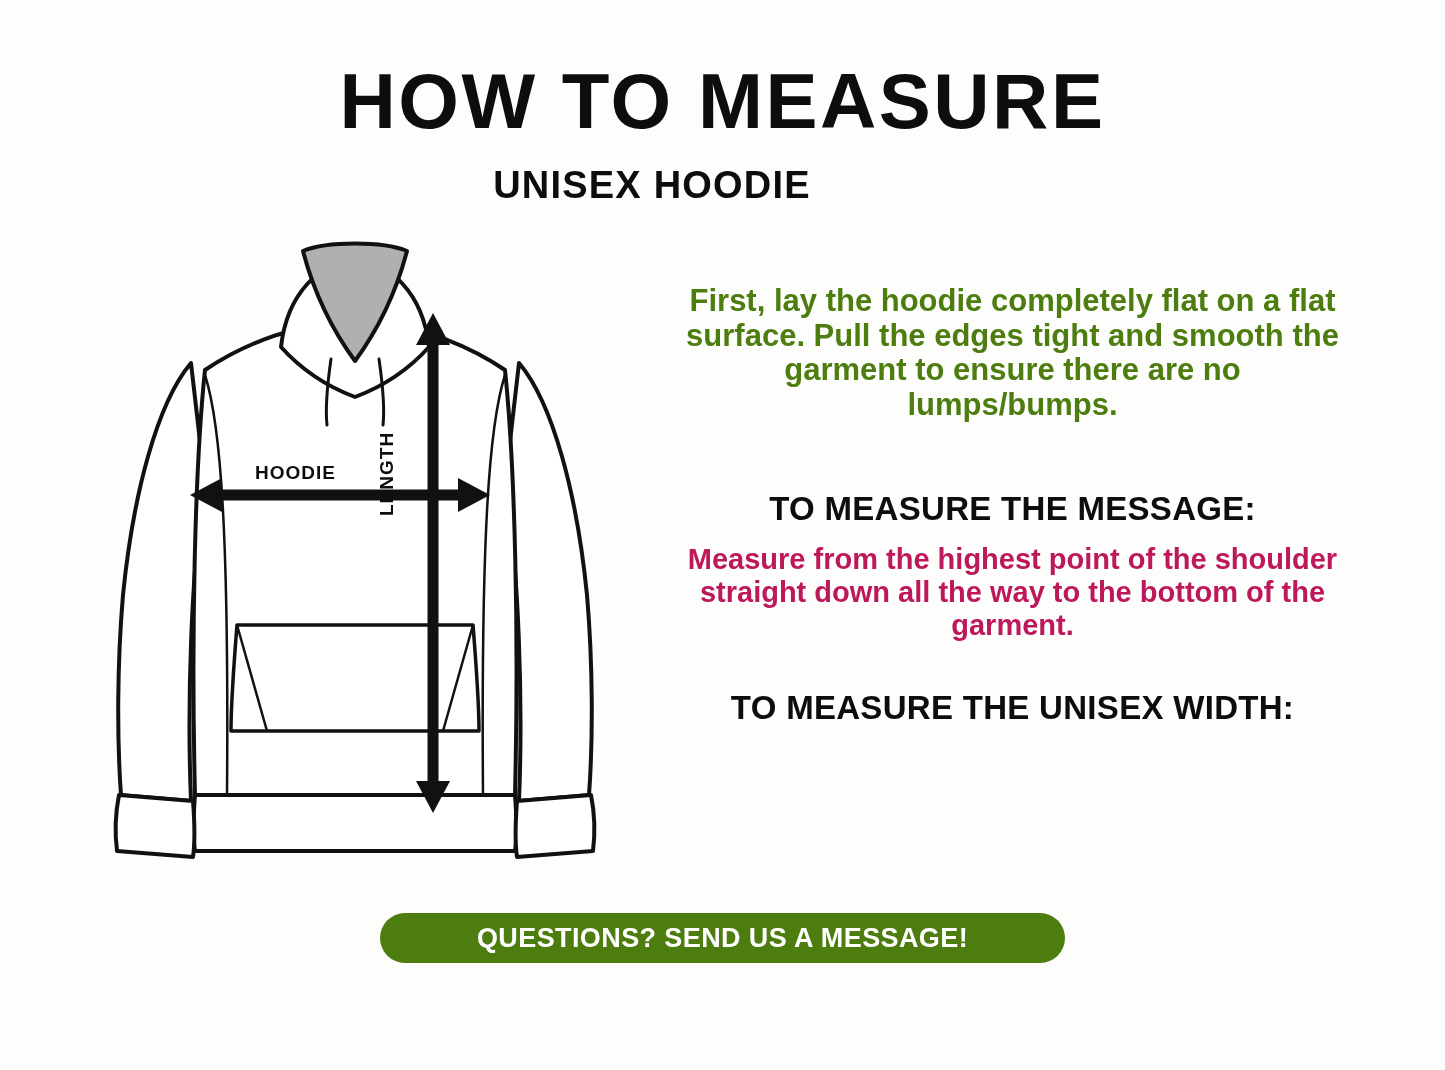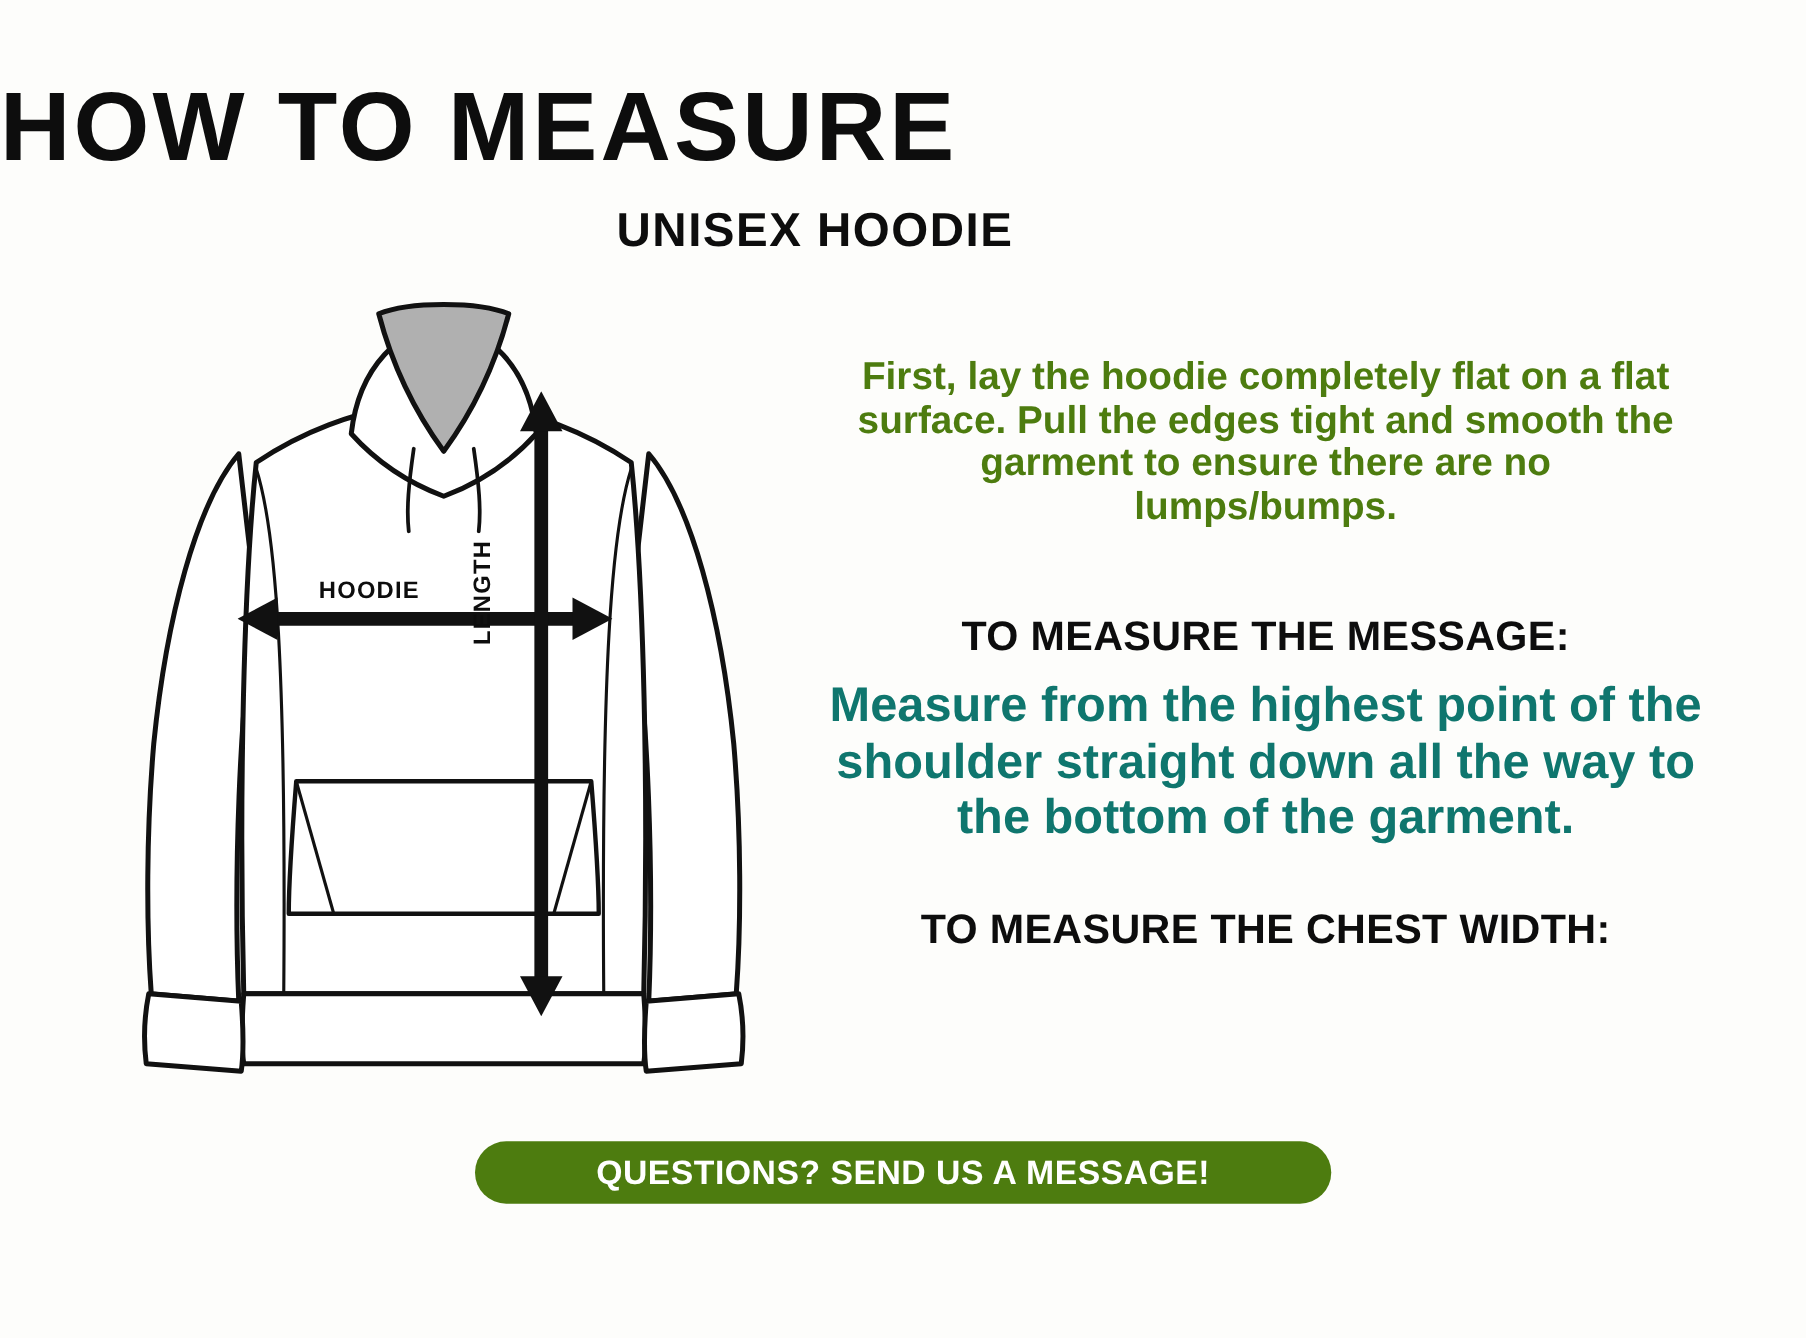--- a/index.html
+++ b/index.html
@@ -21,20 +21,21 @@
     height: 1070px;
     background: #fdfdfb;
   }
 
   
   .title {
     position: absolute;
     top: 62px;
     left: 0;
     width: 1445px;
+    text-align: center;
     font-size: 78px;
     font-weight: 700;
     letter-spacing: 2.5px;
     line-height: 1;
     color: #0d0d0d;
   }
   .subtitle {
     position: absolute;
     top: 166px;
     left: 0;
@@ -92,24 +93,24 @@
   }
   .heading {
     font-size: 33px;
     font-weight: 700;
     line-height: 1.1;
     color: #0d0d0d;
     margin: 0;
     letter-spacing: 0.3px;
   }
   .body-text {
-    font-size: 39px;
+    font-size: 29px;
     font-weight: 700;
     line-height: 1.14;
-    color: #0f766e;
+    color: #be185d;
     margin: 0;
   }
   .gap-a { height: 52px; }
   .gap-b { height: 16px; }
   .gap-c { height: 48px; }
 
   
   .cta {
     position: absolute;
     left: 380px;
@@ -199,19 +200,19 @@
   <div class="measure-label label-width">HOODIE</div>
   <div class="measure-label label-length">LENGTH</div>
 
   <div class="textcol">
     <p class="para-intro">First, lay the hoodie completely flat on a flat surface. Pull the edges tight and smooth the garment to ensure there are no lumps/bumps.</p>
     <div class="gap-a"></div>
     <p class="heading">TO MEASURE THE MESSAGE:</p>
     <div class="gap-b"></div>
     <p class="body-text">Measure from the highest point of the shoulder straight down all the way to the bottom of the garment.</p>
     <div class="gap-c"></div>
-    <p class="heading">TO MEASURE THE CHEST WIDTH:</p>
+    <p class="heading">TO MEASURE THE UNISEX WIDTH:</p>
     <div class="gap-b"></div>
   </div>
 
   <div class="cta">QUESTIONS? SEND US A MESSAGE!</div>
 
 </div>
 
 </body></html>

